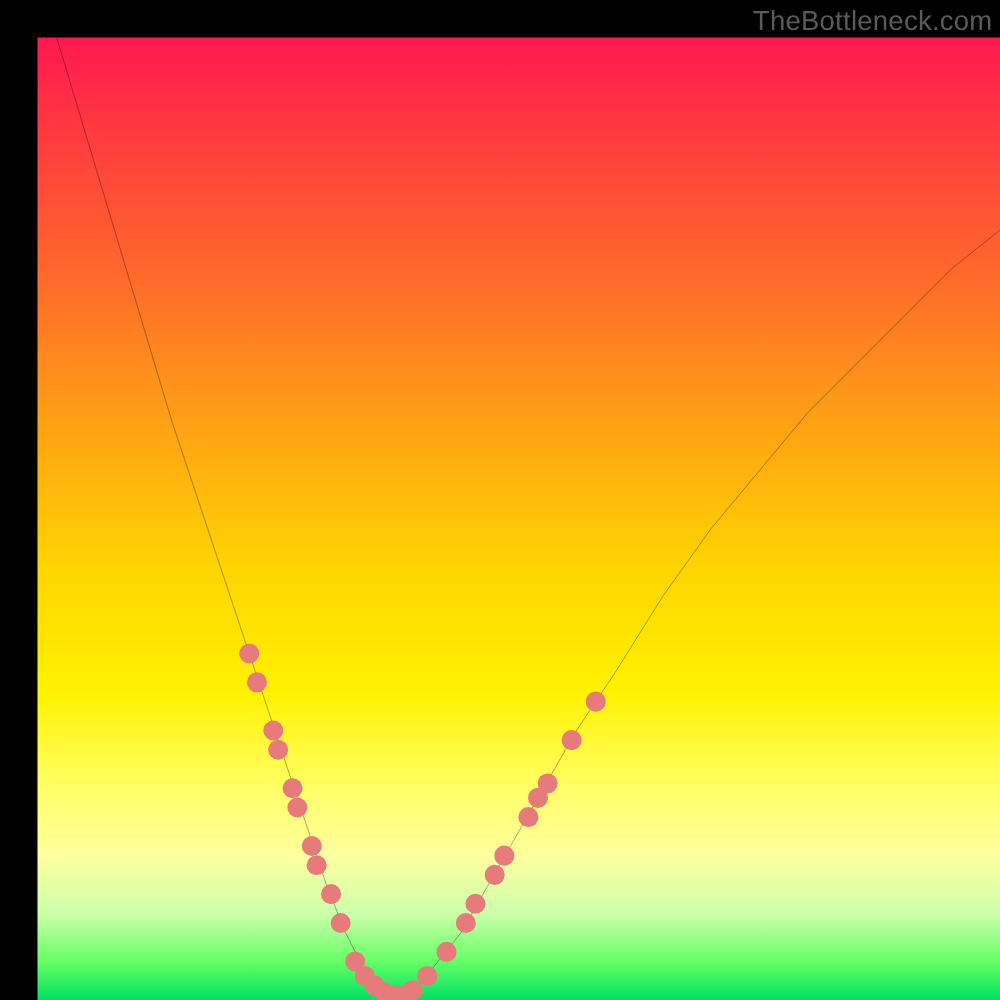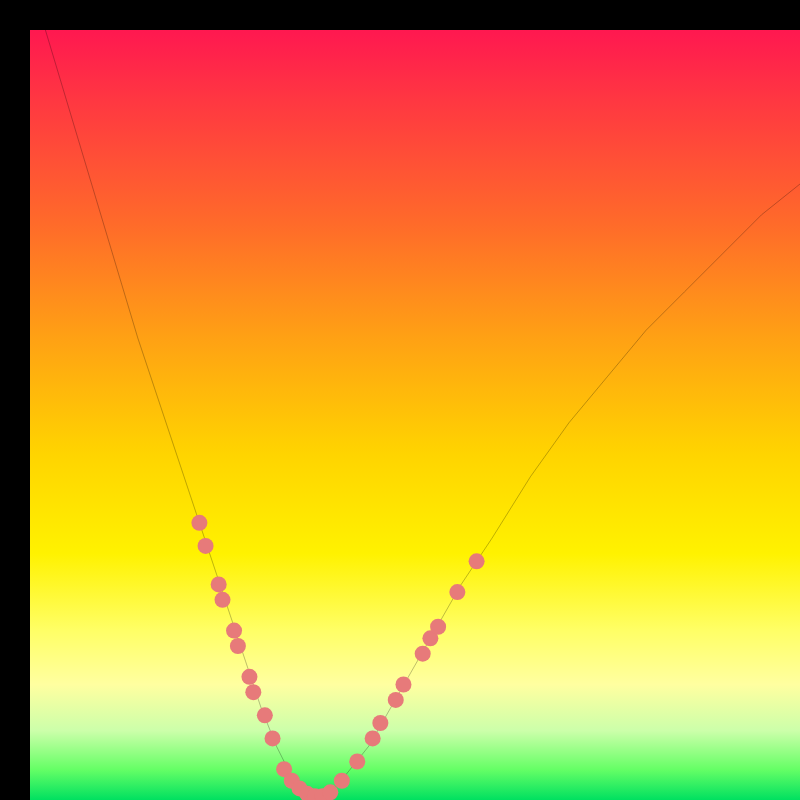--- a/index.html
+++ b/index.html
@@ -52,20 +52,21 @@
     left: 0;
     top: 0;
     width: 770px;
     height: 770px;
   }
 </style>
 </head>
 <body>
 
 <div class="frame">
+  <div class="watermark">TheBottleneck.com</div>
   <div class="plot-area">
     <svg class="curve" viewBox="0 0 100 100" preserveAspectRatio="none">
       <path id="curve-path" fill="none" stroke="#000000" stroke-width="0.26" vector-effect="non-scaling-stroke" d="M2.00 0.00 L5.00 10.00 L8.00 20.00 L11.00 30.00 L14.00 40.00 L17.00 49.00 L20.00 58.00 L22.00 64.00 L24.00 70.00 L26.00 76.00 L28.00 82.00 L30.00 88.00 L32.00 93.00 L34.00 97.00 L36.00 99.00 L38.00 100.00 L40.00 98.00 L44.00 93.00 L48.00 86.00 L52.00 79.00 L56.00 72.00 L60.00 66.00 L65.00 58.00 L70.00 51.00 L75.00 45.00 L80.00 39.00 L85.00 34.00 L90.00 29.00 L95.00 24.00 L100.00 20.00"></path>
       <g id="markers-group">
           <circle cx="22.00" cy="64.00" r="1.04" fill="#e77a7a"></circle>
           <circle cx="22.80" cy="67.00" r="1.04" fill="#e77a7a"></circle>
           <circle cx="24.50" cy="72.00" r="1.04" fill="#e77a7a"></circle>
           <circle cx="25.00" cy="74.00" r="1.04" fill="#e77a7a"></circle>
           <circle cx="26.50" cy="78.00" r="1.04" fill="#e77a7a"></circle>
           <circle cx="27.00" cy="80.00" r="1.04" fill="#e77a7a"></circle>

